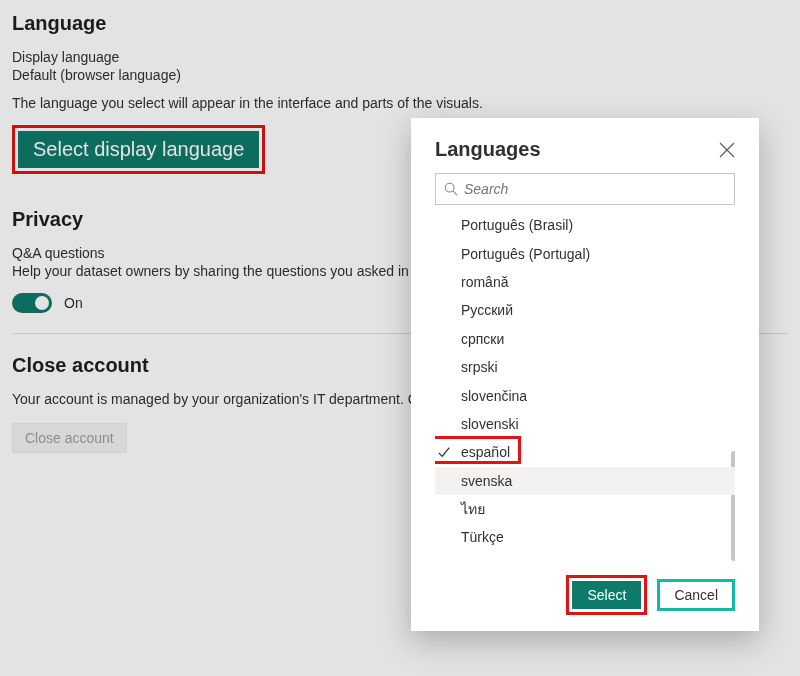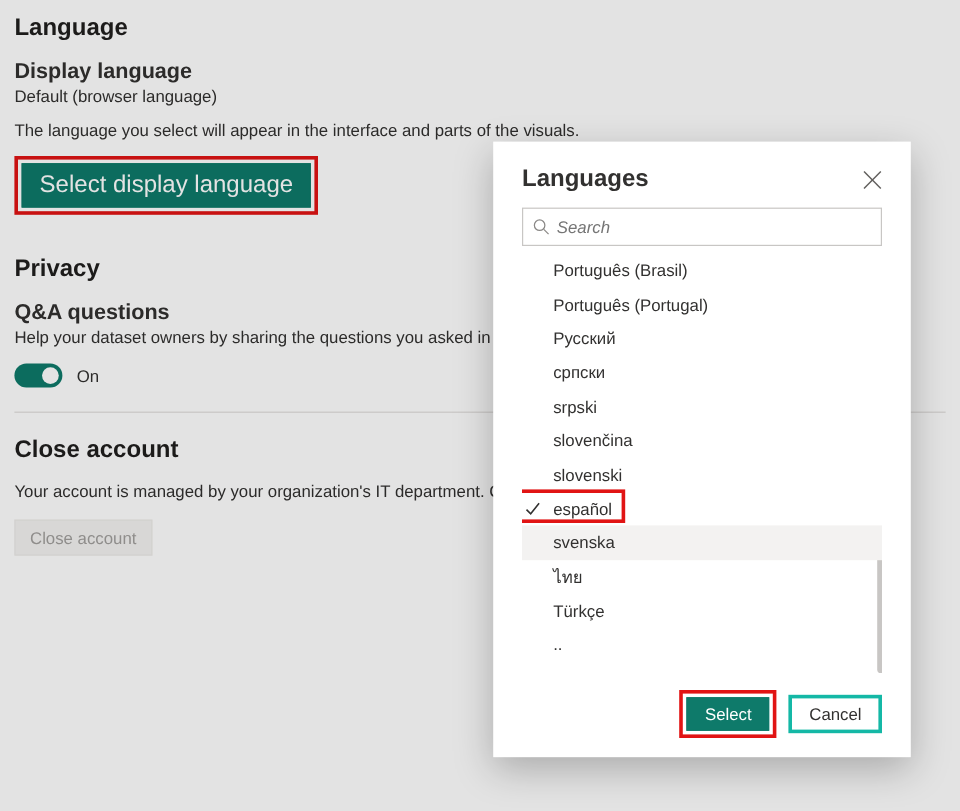--- a/index.html
+++ b/index.html
@@ -22,22 +22,22 @@
     .page {
       padding: 12px 0 0 12px;
     }
     h2.section-title {
       font-size: 20px;
       font-weight: 600;
       margin-bottom: 14px;
       color: #201f1e;
     }
     .subhead {
-      font-weight: 700;
-      font-size: 18px;
+      font-weight: 400;
+      font-size: 14px;
       margin-bottom: 2px;
     }
     .body-text {
       color: #323130;
       font-size: 14px;
     }
     .top-block { margin-bottom: 8px; }
     .hint { margin-top: 12px; margin-bottom: 14px; }
     .btn-primary {
       display: inline-block;
@@ -267,20 +267,23 @@
   </div>
   <div class="lang-list" id="lang-list">
     <div class="lang-scroll"></div>
   <div class="lang-item">
         <span>Português (Brasil)</span>
       </div>
       <div class="lang-item">
         <span>Português (Portugal)</span>
       </div>
       <div class="lang-item">
+        <span>română</span>
+      </div>
+      <div class="lang-item">
         <span>Русский</span>
       </div>
       <div class="lang-item">
         <span>српски</span>
       </div>
       <div class="lang-item">
         <span>srpski</span>
       </div>
       <div class="lang-item">
         <span>slovenčina</span>

